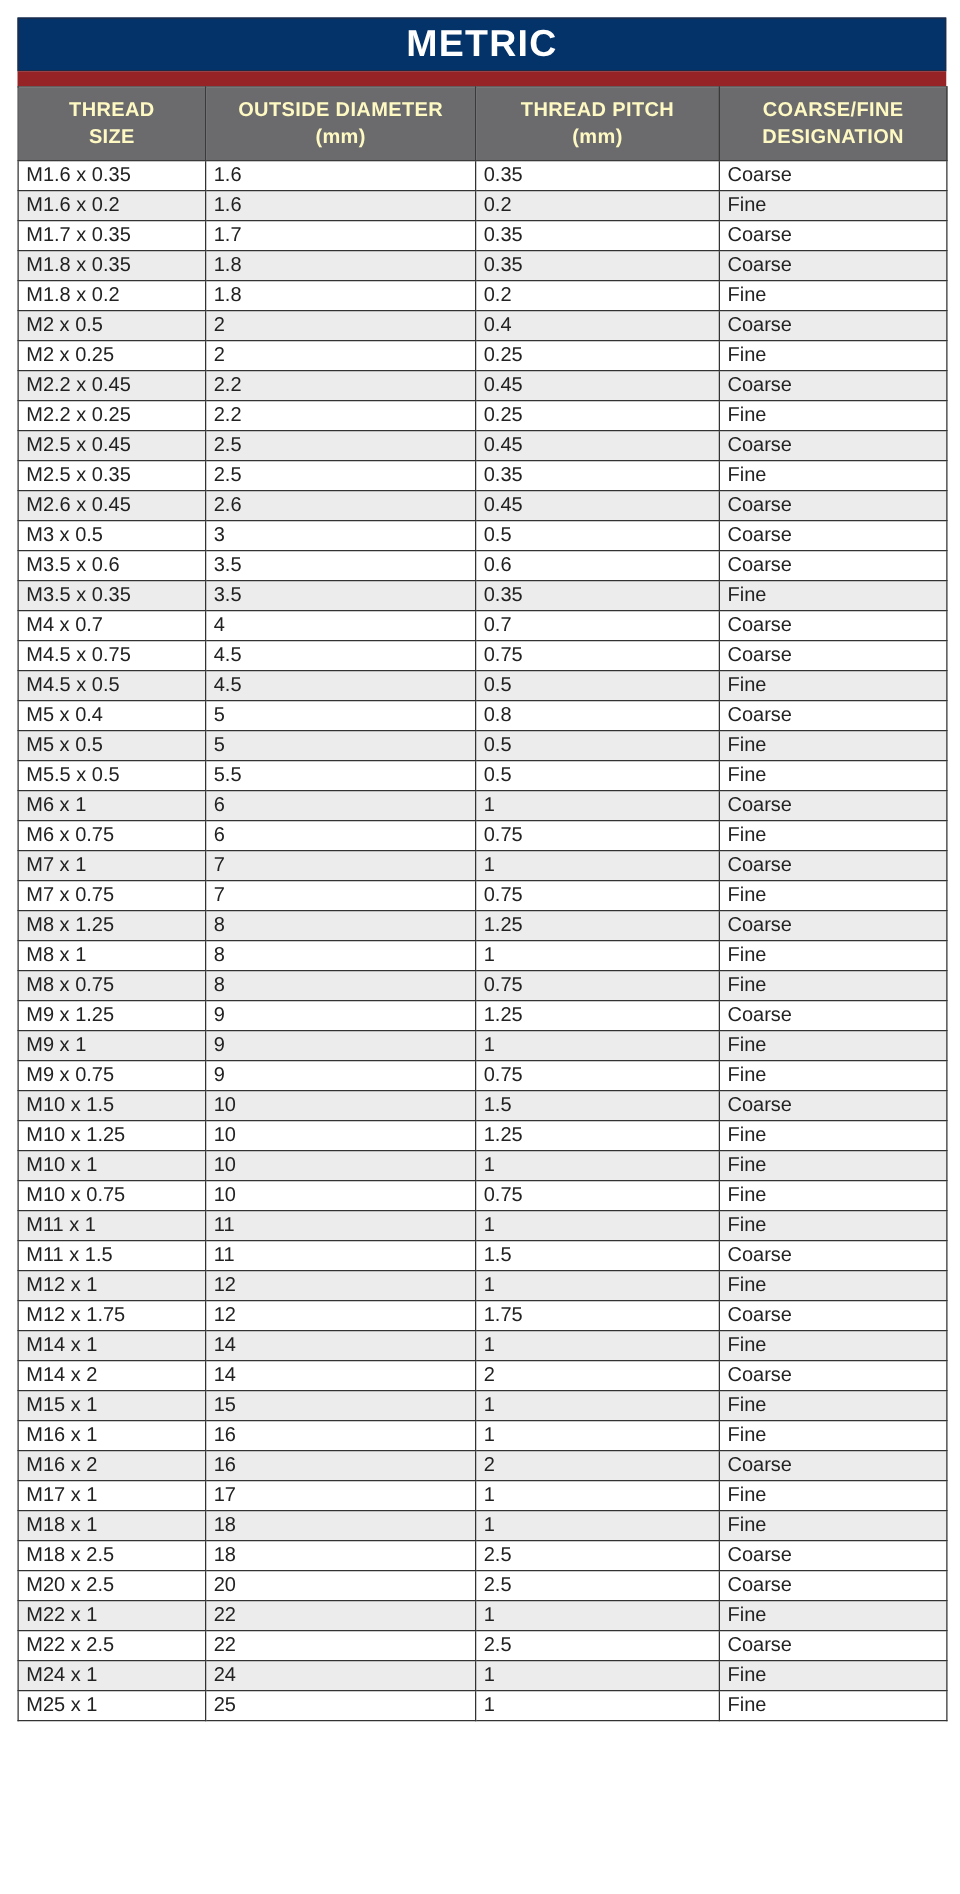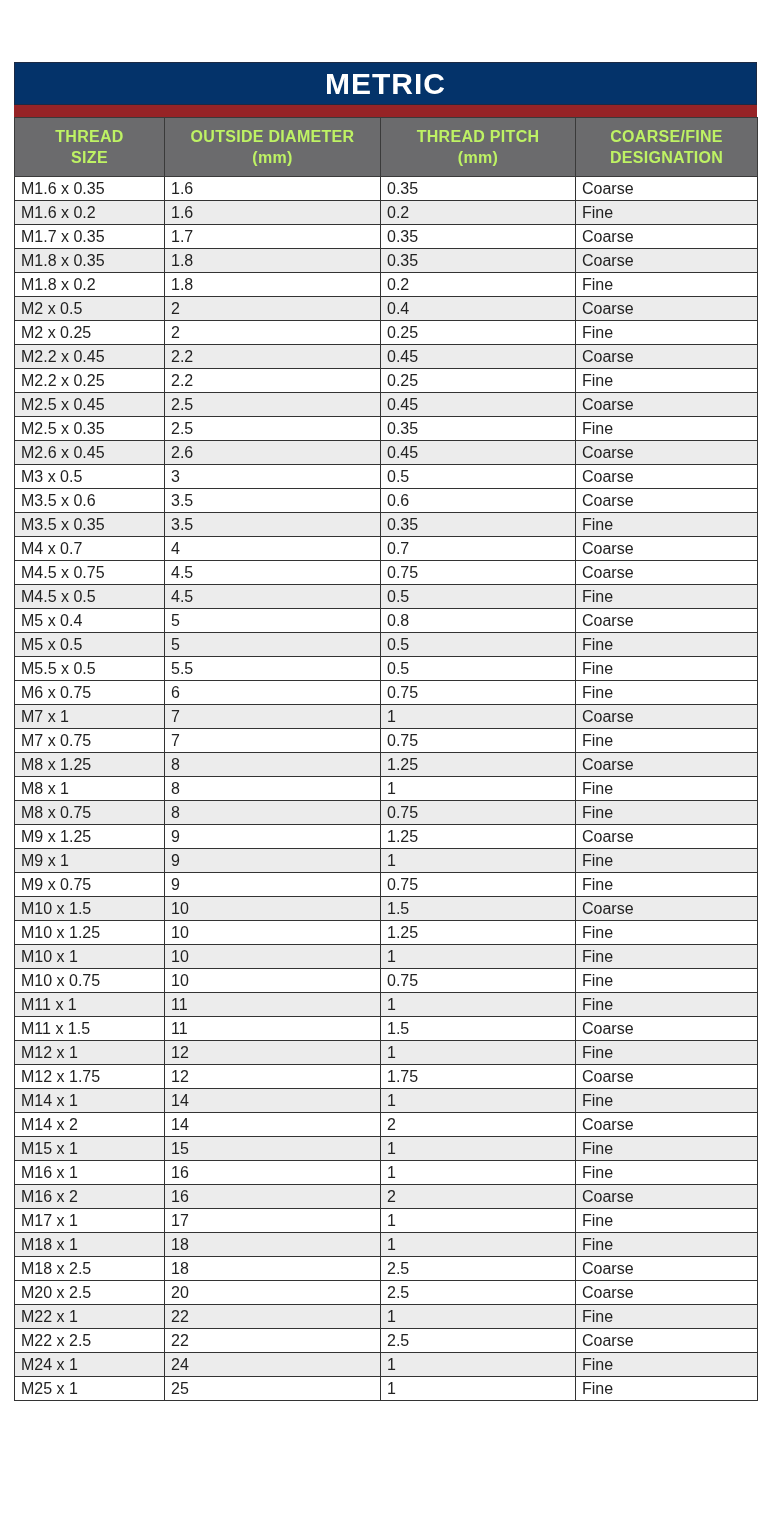--- a/index.html
+++ b/index.html
@@ -1,21 +1,21 @@
 <!DOCTYPE html>
 <html><head>
   <meta charset="utf-8">
   <style>
     html, body { margin:0; padding:0; background:#ffffff; }
     body { width:768px; height:1515px; position:relative; font-family:"Liberation Sans", "DejaVu Sans", sans-serif; }
     .wrap { position:absolute; left:14px; top:14px; width:743px; }
-    .title-bar { height:43px; background:#04336a; color:#ffffff; display:flex; align-items:center; justify-content:center; font-weight:bold; font-size:30px; letter-spacing:1px; border:1px solid #1c2a44; box-sizing:border-box;margin-top:48px; }
+    .title-bar { height:43px; background:#04336a; color:#ffffff; display:flex; align-items:center; justify-content:center; font-weight:bold; font-size:30px; letter-spacing:1px; border:1px solid #1c2a44; box-sizing:border-box; }
     .red-band { height:12px; background:#962326; }
     table { border-collapse:collapse; width:743px; table-layout:fixed; }
-    th { background:#6b6b6d; color:#bef264; font-weight:bold; font-size:16px; line-height:21px; height:58px; padding:0; text-align:center; border:1px solid #3a3a3a; letter-spacing:0.3px; }
+    th { background:#6b6b6d; color:#fef9c3; font-weight:bold; font-size:16px; line-height:21px; height:58px; padding:0; text-align:center; border:1px solid #3a3a3a; letter-spacing:0.3px; }
     td { height:24px; padding:0 0 0 6px; font-size:16px; color:#222222; border:1px solid #333333; white-space:nowrap; box-sizing:border-box; }
     tr.alt td { background:#ececec; }
     tr.norm td { background:#ffffff; }
     .c1 { width:150px; } .c2 { width:216px; } .c3 { width:195px; } .c4 { width:182px; }
   </style>
 </head>
 <body>
 
 <div class="wrap">
   <div class="title-bar">METRIC</div>
@@ -155,20 +155,26 @@
           <td>5</td>
           <td>0.5</td>
           <td>Fine</td>
         </tr>
         <tr class="norm">
           <td>M5.5 x 0.5</td>
           <td>5.5</td>
           <td>0.5</td>
           <td>Fine</td>
         </tr>
+        <tr class="alt">
+          <td>M6 x 1</td>
+          <td>6</td>
+          <td>1</td>
+          <td>Coarse</td>
+        </tr>
         <tr class="norm">
           <td>M6 x 0.75</td>
           <td>6</td>
           <td>0.75</td>
           <td>Fine</td>
         </tr>
         <tr class="alt">
           <td>M7 x 1</td>
           <td>7</td>
           <td>1</td>

